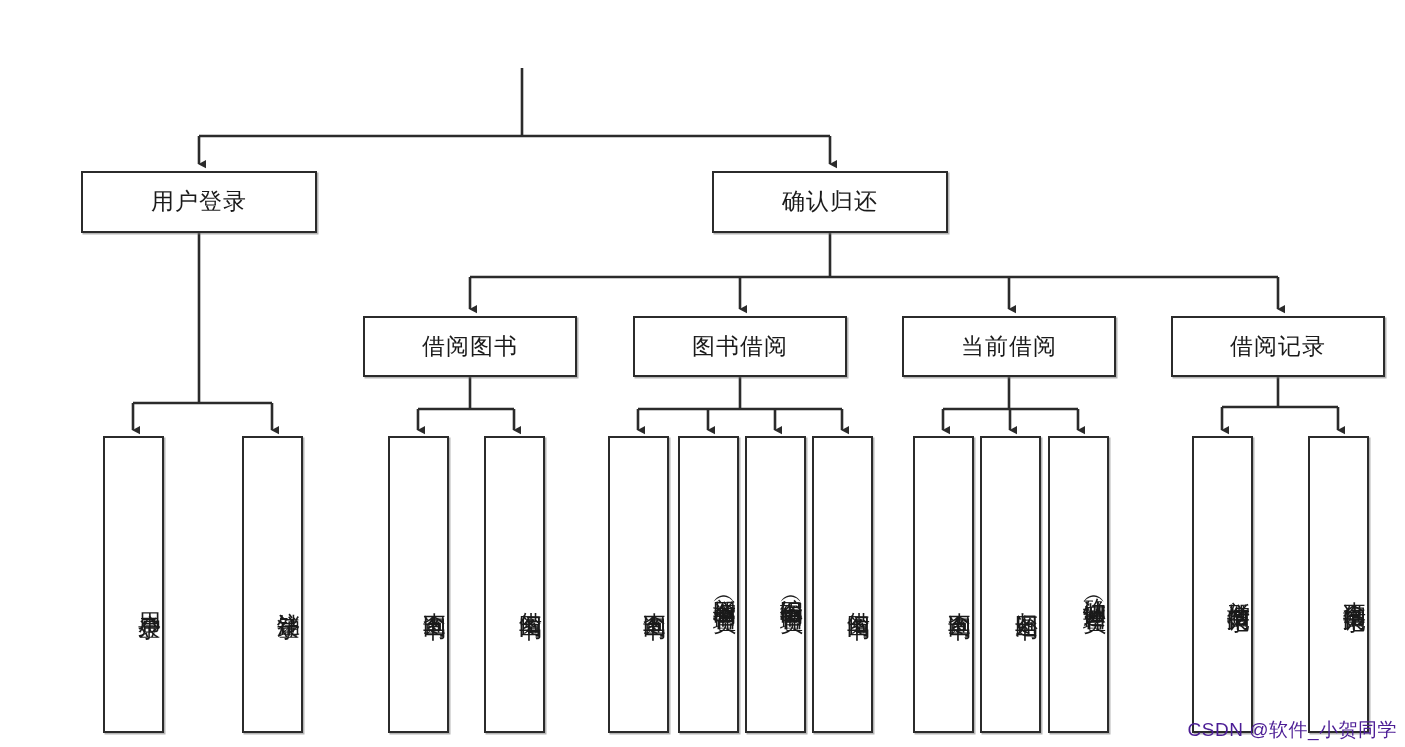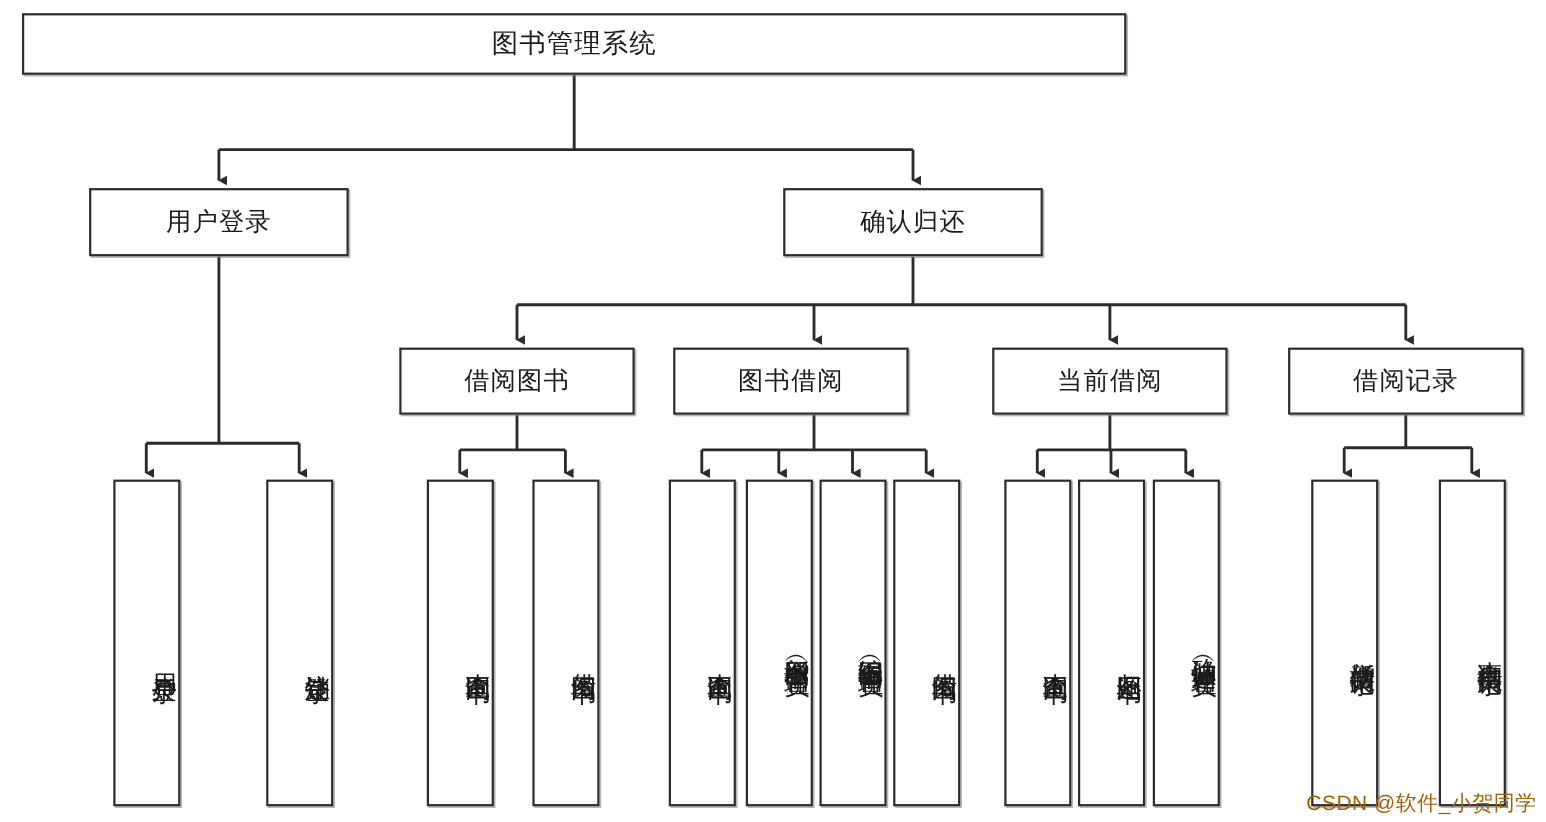--- a/index.html
+++ b/index.html
@@ -59,21 +59,21 @@
     top: 0;
     width: 1405px;
     height: 747px;
     pointer-events: none;
   }
   #watermark {
     position: absolute;
     right: 8px;
     bottom: 4px;
     font-size: 19px;
-    color: #a16207;
+    color: #4c1d95;
     white-space: nowrap;
     letter-spacing: 0.5px;
   }
 </style>
 </head>
 <body>
 
 <div id="canvas">
 
   <svg id="edges" viewBox="0 0 1405 747" xmlns="http://www.w3.org/2000/svg">
@@ -119,35 +119,32 @@
       <path d="M1010,409 L1010,430" marker-end="url(#arw)"></path>
       <path d="M1078,409 L1078,430" marker-end="url(#arw)"></path>
 
       <path d="M1278,377 L1278,407"></path>
       <path d="M1222,407 L1338,407"></path>
       <path d="M1222,407 L1222,430" marker-end="url(#arw)"></path>
       <path d="M1338,407 L1338,430" marker-end="url(#arw)"></path>
     </g>
   </svg>
 
-  <div class="node h root" style="left:20px; top:12px; width:1004px; height:56px;">
-    <span class="lbl">图书管理系统</span>
-  </div>
 
   <div class="node h" style="left:81px; top:171px; width:236px; height:62px;">
     <span class="lbl">用户登录</span>
   </div>
   <div class="node h" style="left:712px; top:171px; width:236px; height:62px;">
     <span class="lbl">确认归还</span>
   </div>
 
   <div class="node h" style="left:363px; top:316px; width:214px; height:61px;">
     <span class="lbl">借阅图书</span>
   </div>
-  <div class="node h" style="left:612px; top:316px; width:214px; height:61px;">
+  <div class="node h" style="left:633px; top:316px; width:214px; height:61px;">
     <span class="lbl">图书借阅</span>
   </div>
   <div class="node h" style="left:1171px; top:316px; width:214px; height:61px;">
     <span class="lbl">借阅记录</span>
   </div>
   <div class="node h" style="left:902px; top:316px; width:214px; height:61px;">
     <span class="lbl">当前借阅</span>
   </div>
 
   <div class="node v" style="left:103px; top:436px; width:61px; height:297px;">

